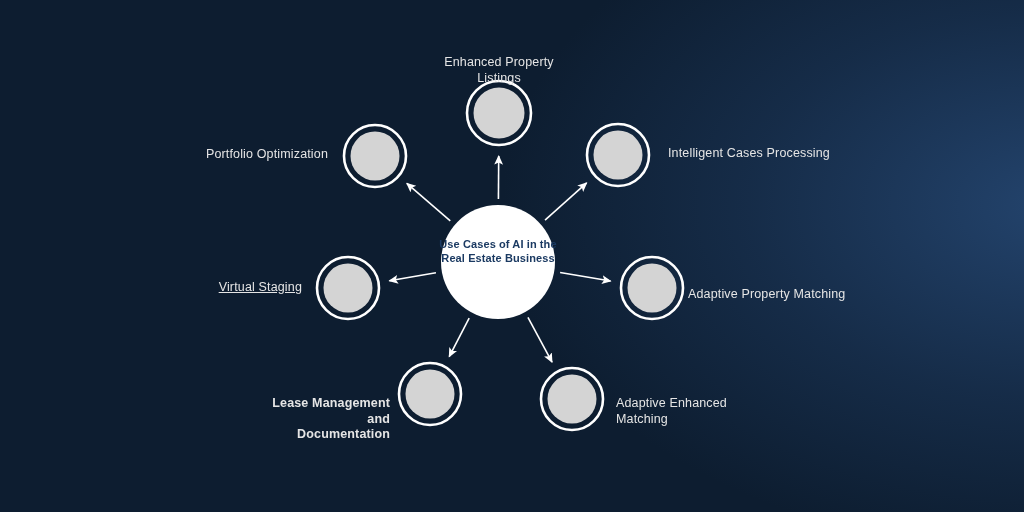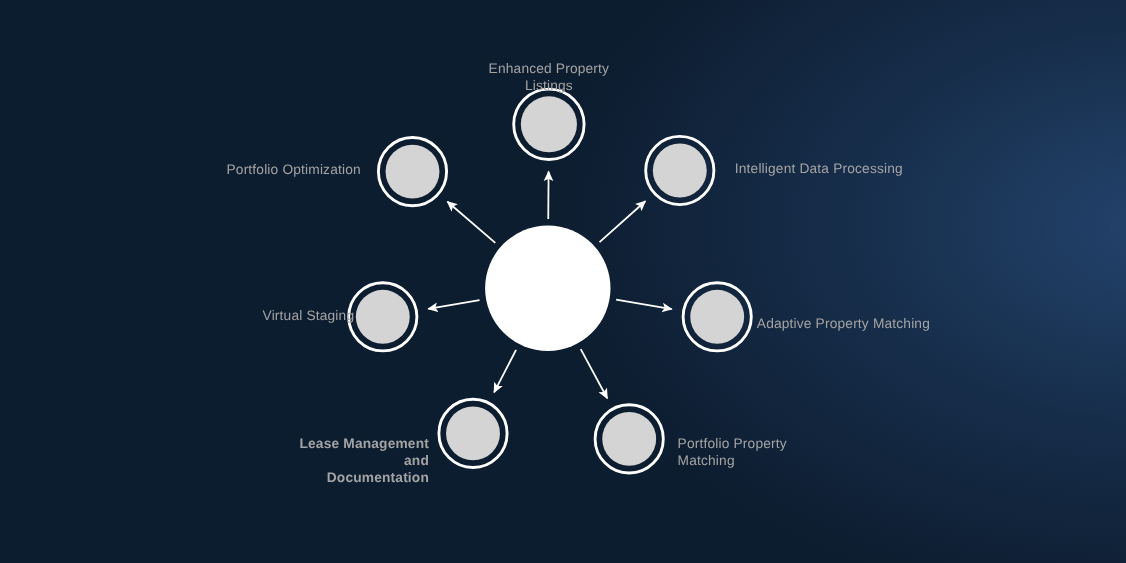--- a/index.html
+++ b/index.html
@@ -26,21 +26,21 @@
     position: absolute;
     inset: 0;
     background: radial-gradient(ellipse 75% 95% at 103% 40%, rgba(39,74,119,0.85) 0%, rgba(32,62,101,0.45) 40%, rgba(20,40,67,0.0) 72%);
   }
   #diagram {
     position: absolute;
     inset: 0;
   }
   .label {
     position: absolute;
-    color: #a3a3a3;
+    color: #e5e5e5;
     font-size: 12.5px;
     line-height: 15.5px;
     letter-spacing: 0.15px;
     white-space: pre-line;
   }
   .label.right { text-align: left; }
   .label.left  { text-align: right; }
   .label.center{ text-align: center; }
   #center-node-label {
     position: absolute;
@@ -107,23 +107,24 @@
           <circle cx="375" cy="156" r="24.50" fill="#d4d4d4"></circle>
         </g>
       </g>
     <g id="hub-layer">
         <circle cx="498" cy="262" r="57" fill="#ffffff"></circle>
       </g>
   </svg>
 
   <div id="labels-layer">
       <div class="label center" style="left: 424px; top: 55px; width: 150px;">Enhanced Property Listings</div>
-      <div class="label right" style="left: 668px; top: 146px; width: 180px;">Intelligent Data Processing</div>
+      <div class="label right" style="left: 668px; top: 146px; width: 180px;">Intelligent Cases Processing</div>
       <div class="label right" style="left: 688px; top: 287px; width: 185px;">Adaptive Property Matching</div>
-      <div class="label right" style="left: 616px; top: 396px; width: 130px;">Portfolio Property
+      <div class="label right" style="left: 616px; top: 396px; width: 130px;">Adaptive Enhanced
 Matching</div>
       <div class="label left" style="left: 250px; top: 396px; width: 140px; font-weight: bold;">Lease Management and
 Documentation</div>
-      <div class="label left" style="left: 172px; top: 280px; width: 150px;">Virtual Staging</div>
+      <div class="label left" style="left: 152px; top: 280px; width: 150px; text-decoration: underline;">Virtual Staging</div>
       <div class="label left" style="left: 158px; top: 147px; width: 170px;">Portfolio Optimization</div>
     </div>
 
+  <div id="center-node-label">Use Cases of AI in the Real Estate Business</div>
 </div>
 
 </body></html>

